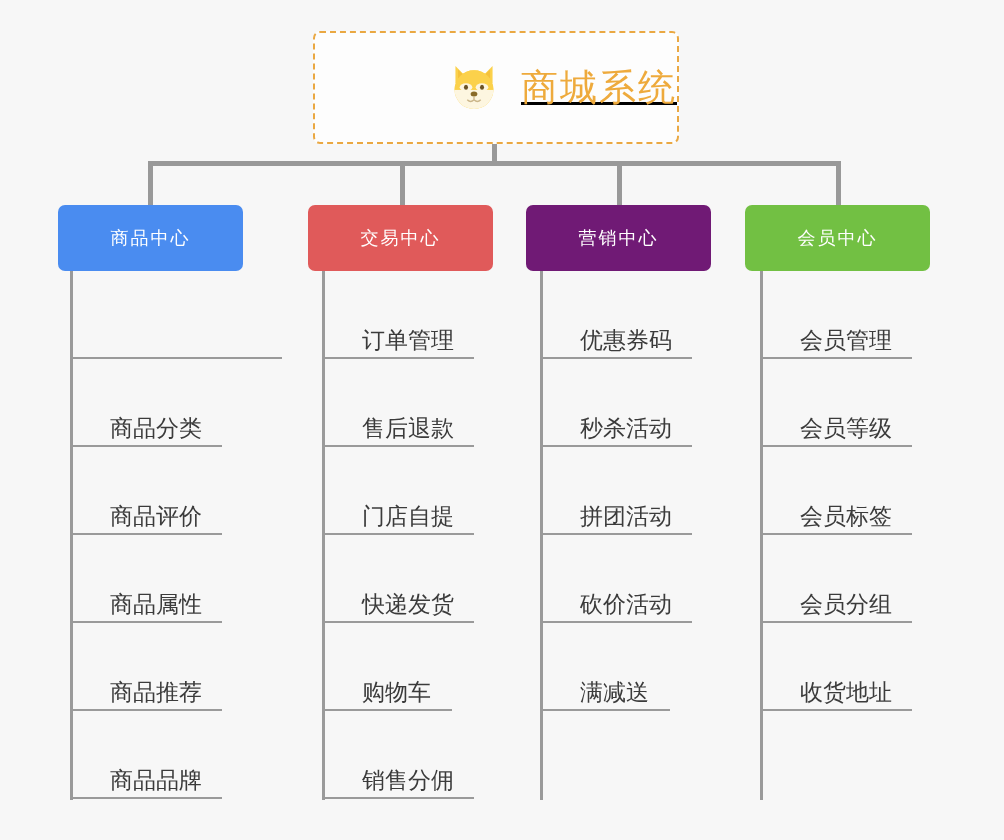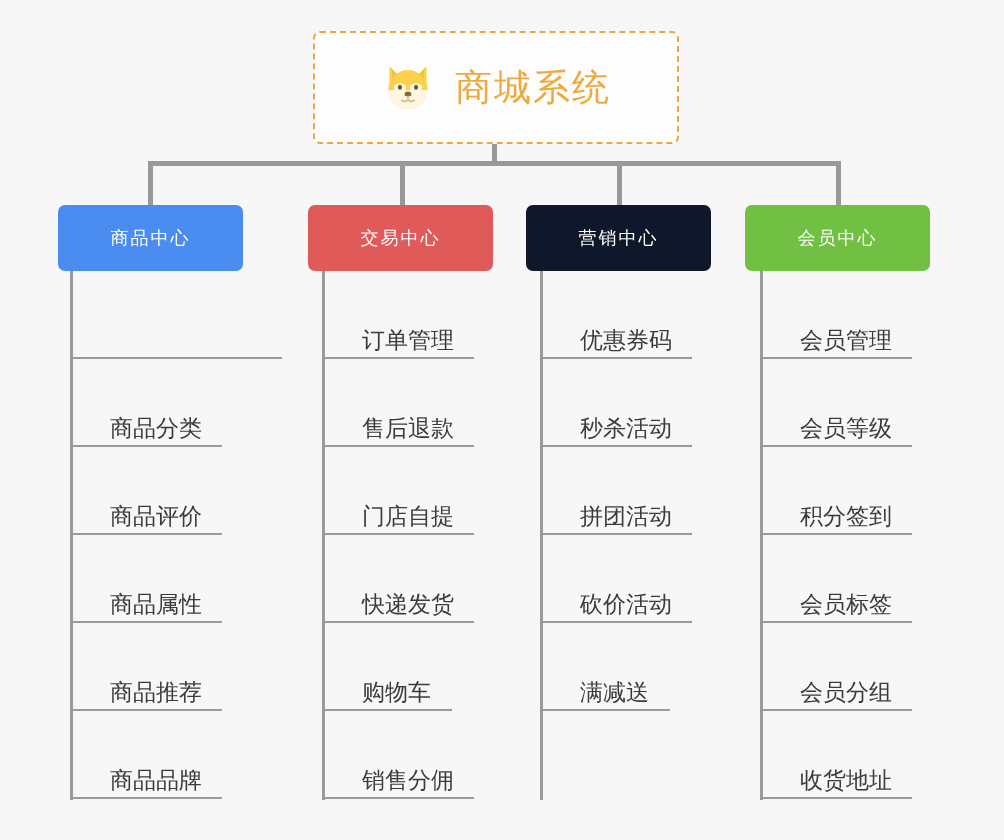--- a/index.html
+++ b/index.html
@@ -29,22 +29,23 @@
     left: 313px;
     top: 31px;
     width: 366px;
     height: 113px;
     box-sizing: border-box;
     background: #fdfdfd;
     border: 2px dashed #eaa842;
     border-radius: 7px;
     display: flex;
     align-items: center;
-    justify-content: center;
+    justify-content: flex-end;
     gap: 20px;
+    text-decoration: underline;
   }
   .root-icon {
     width: 54px;
     height: 54px;
     flex: 0 0 auto;
     display: block;
   }
   .root-title {
     font-size: 37px;
     color: #eeaa3c;
@@ -215,21 +216,21 @@
         </div>
         <div class="item">
           <span class="item-label">购物车</span>
           <div class="item-underline" style="width: 130px;"></div>
         </div>
         <div class="item">
           <span class="item-label">销售分佣</span>
           <div class="item-underline" style="width: 152px;"></div>
         </div>
       </div>
-      <div class="cat-box" style="left: 526px; width: 185px; background: #0f172a;">
+      <div class="cat-box" style="left: 526px; width: 185px; background: #701a75;">
         <span>营销中心</span>
       </div>
       <div class="item-col" style="left: 540px;">
         <div class="col-rail"></div>
         <div class="item">
           <span class="item-label">优惠券码</span>
           <div class="item-underline" style="width: 152px;"></div>
         </div>
         <div class="item">
           <span class="item-label">秒杀活动</span>
@@ -255,24 +256,20 @@
         <div class="col-rail"></div>
         <div class="item">
           <span class="item-label">会员管理</span>
           <div class="item-underline" style="width: 152px;"></div>
         </div>
         <div class="item">
           <span class="item-label">会员等级</span>
           <div class="item-underline" style="width: 152px;"></div>
         </div>
         <div class="item">
-          <span class="item-label">积分签到</span>
-          <div class="item-underline" style="width: 152px;"></div>
-        </div>
-        <div class="item">
           <span class="item-label">会员标签</span>
           <div class="item-underline" style="width: 152px;"></div>
         </div>
         <div class="item">
           <span class="item-label">会员分组</span>
           <div class="item-underline" style="width: 152px;"></div>
         </div>
         <div class="item">
           <span class="item-label">收货地址</span>
           <div class="item-underline" style="width: 152px;"></div>

